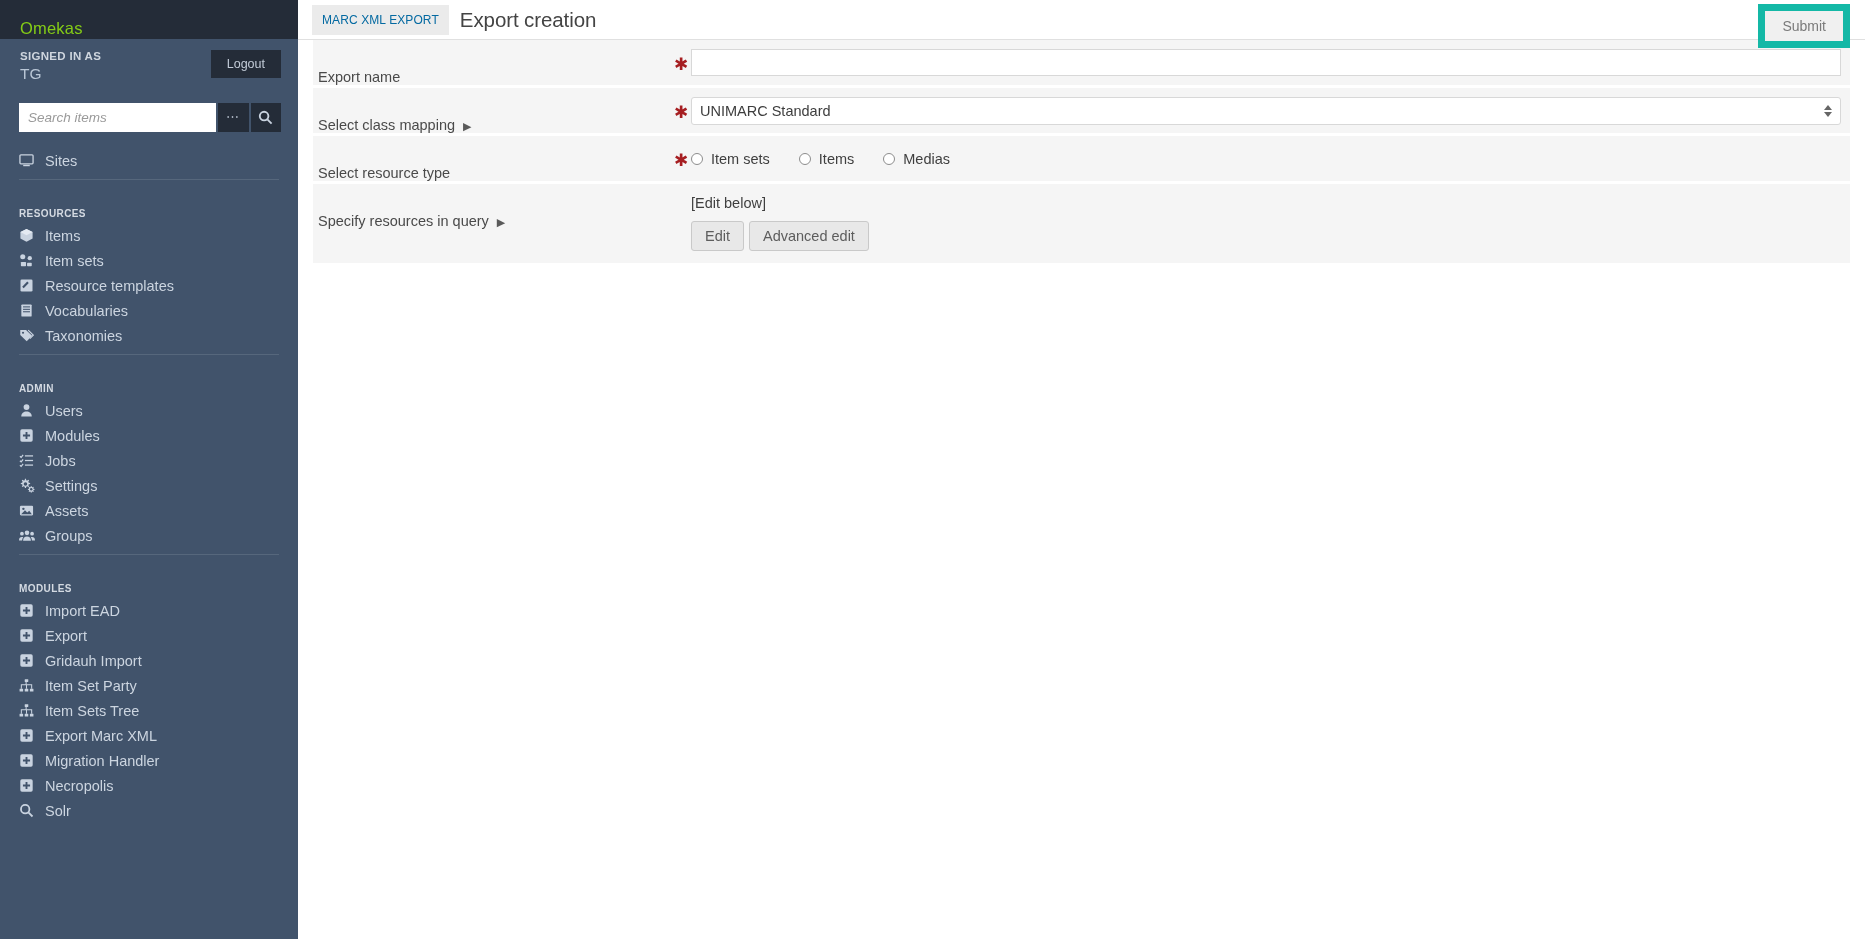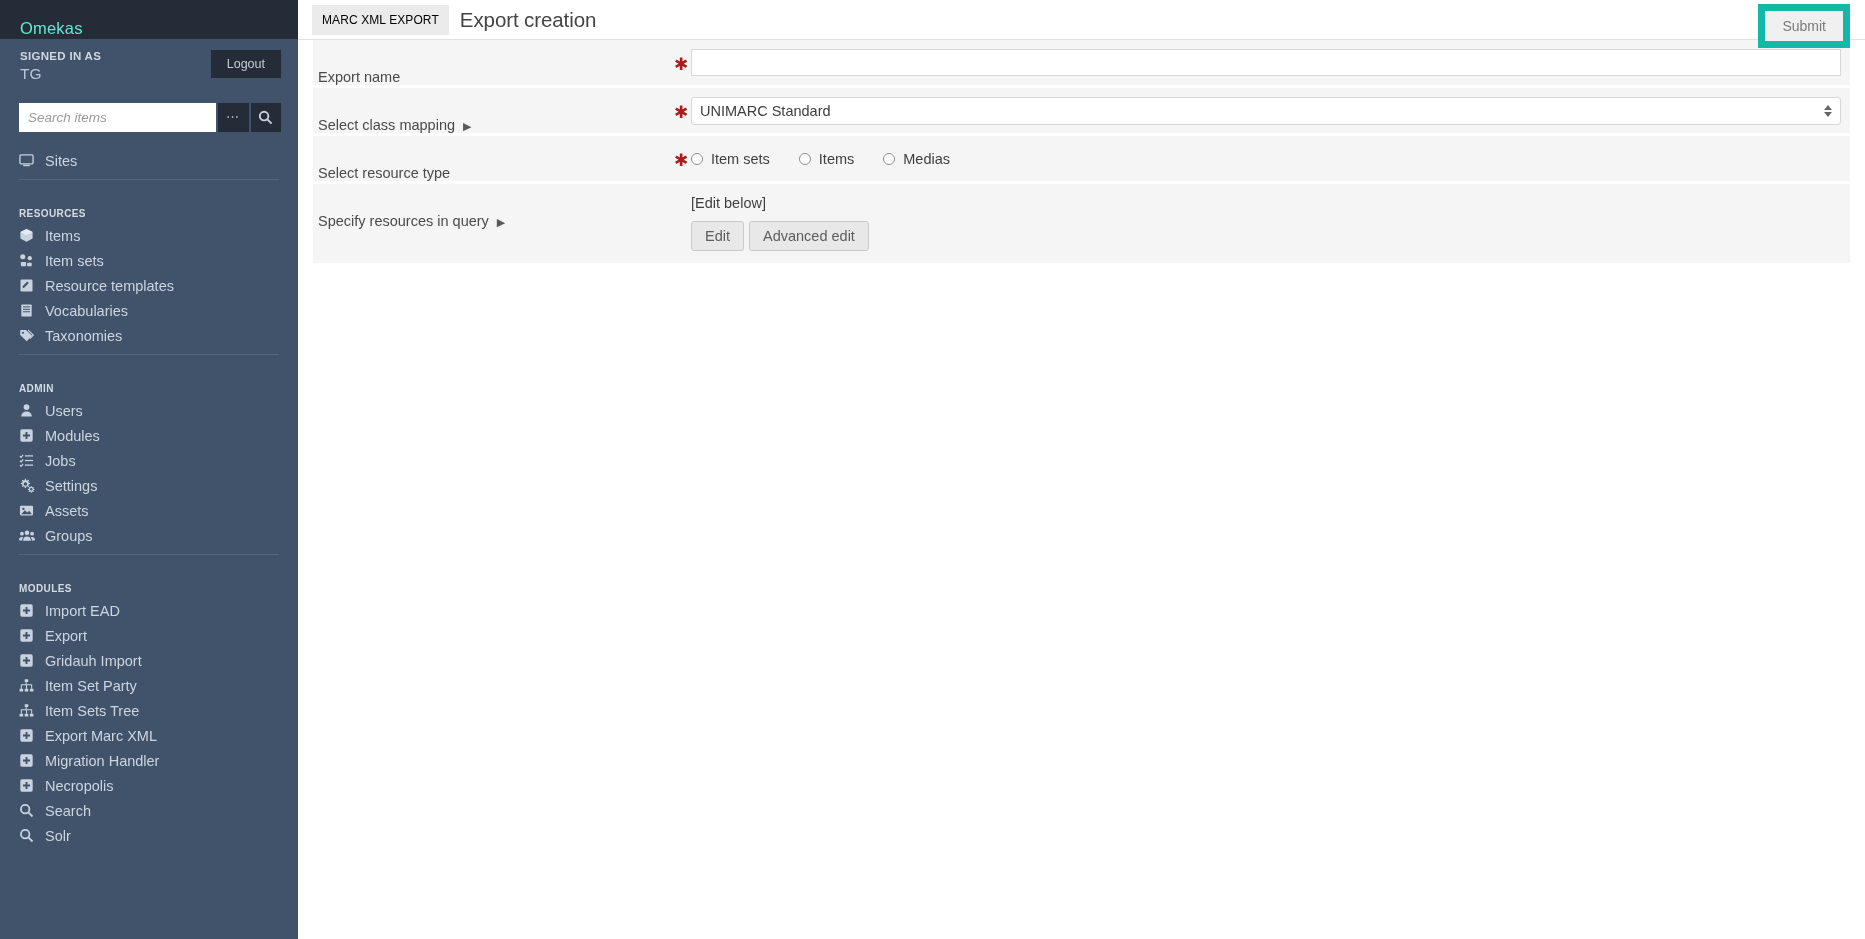--- a/index.html
+++ b/index.html
@@ -22,21 +22,21 @@
     overflow: hidden;
   }
   .sidebar-topbar {
     height: 39px;
     background: #242c38;
     display: flex;
     align-items: center;
     padding-left: 20px;
   }
   .brand {
-    color: #5eead4;
+    color: #84cc16;
     font-size: 16.5px;
     letter-spacing: 0.2px;
     margin-top: 18px;
   }
   .user-block {
     padding: 11px 18px 6px 20px;
     position: relative;
   }
   .signed-in-label {
     color: #cfd6df;
@@ -143,21 +143,21 @@
   .page-head {
     height: 40px;
     border-bottom: 1px solid #e0e0e0;
     display: flex;
     align-items: center;
     padding: 0 15px 0 14px;
     position: relative;
   }
   .breadcrumb-chip {
     background: #ebebeb;
-    color: #000000;
+    color: #0369a1;
     font-size: 12px;
     letter-spacing: 0.1px;
     padding: 9px 10px;
     line-height: 1;
     margin-right: 11px;
   }
   .page-title {
     font-size: 20.5px;
     color: #444;
     font-weight: normal;
@@ -564,29 +564,20 @@
         <a class="nav-item">
           <span class="nav-ico">
             <svg class="ic" width="15" height="15" viewBox="0 0 16 16" fill="#c9d3e0">
                 <rect x="1.4" y="1.4" width="13.2" height="13.2" rx="1.8"></rect>
                 <path d="M7 4.2 h2 v2.8 h2.8 v2 H9 v2.8 H7 V9 H4.2 V7 H7 Z" fill="#41536b"></path>
               </svg>
           </span>
           <span class="nav-label">Necropolis</span>
         </a>
 
-        <a class="nav-item">
-          <span class="nav-ico">
-            <svg class="ic" width="15" height="15" viewBox="0 0 16 16" fill="none" stroke="#c9d3e0" stroke-width="1.9">
-              <circle cx="6.6" cy="6.6" r="4.5"></circle>
-                <line x1="10" y1="10" x2="14.4" y2="14.4"></line>
-            </svg>
-          </span>
-          <span class="nav-label">Search</span>
-        </a>
 
         <a class="nav-item">
           <span class="nav-ico">
             <svg class="ic" width="15" height="15" viewBox="0 0 16 16" fill="none" stroke="#c9d3e0" stroke-width="1.9">
               <circle cx="6.6" cy="6.6" r="4.5"></circle>
                 <line x1="10" y1="10" x2="14.4" y2="14.4"></line>
             </svg>
           </span>
           <span class="nav-label">Solr</span>
         </a>

